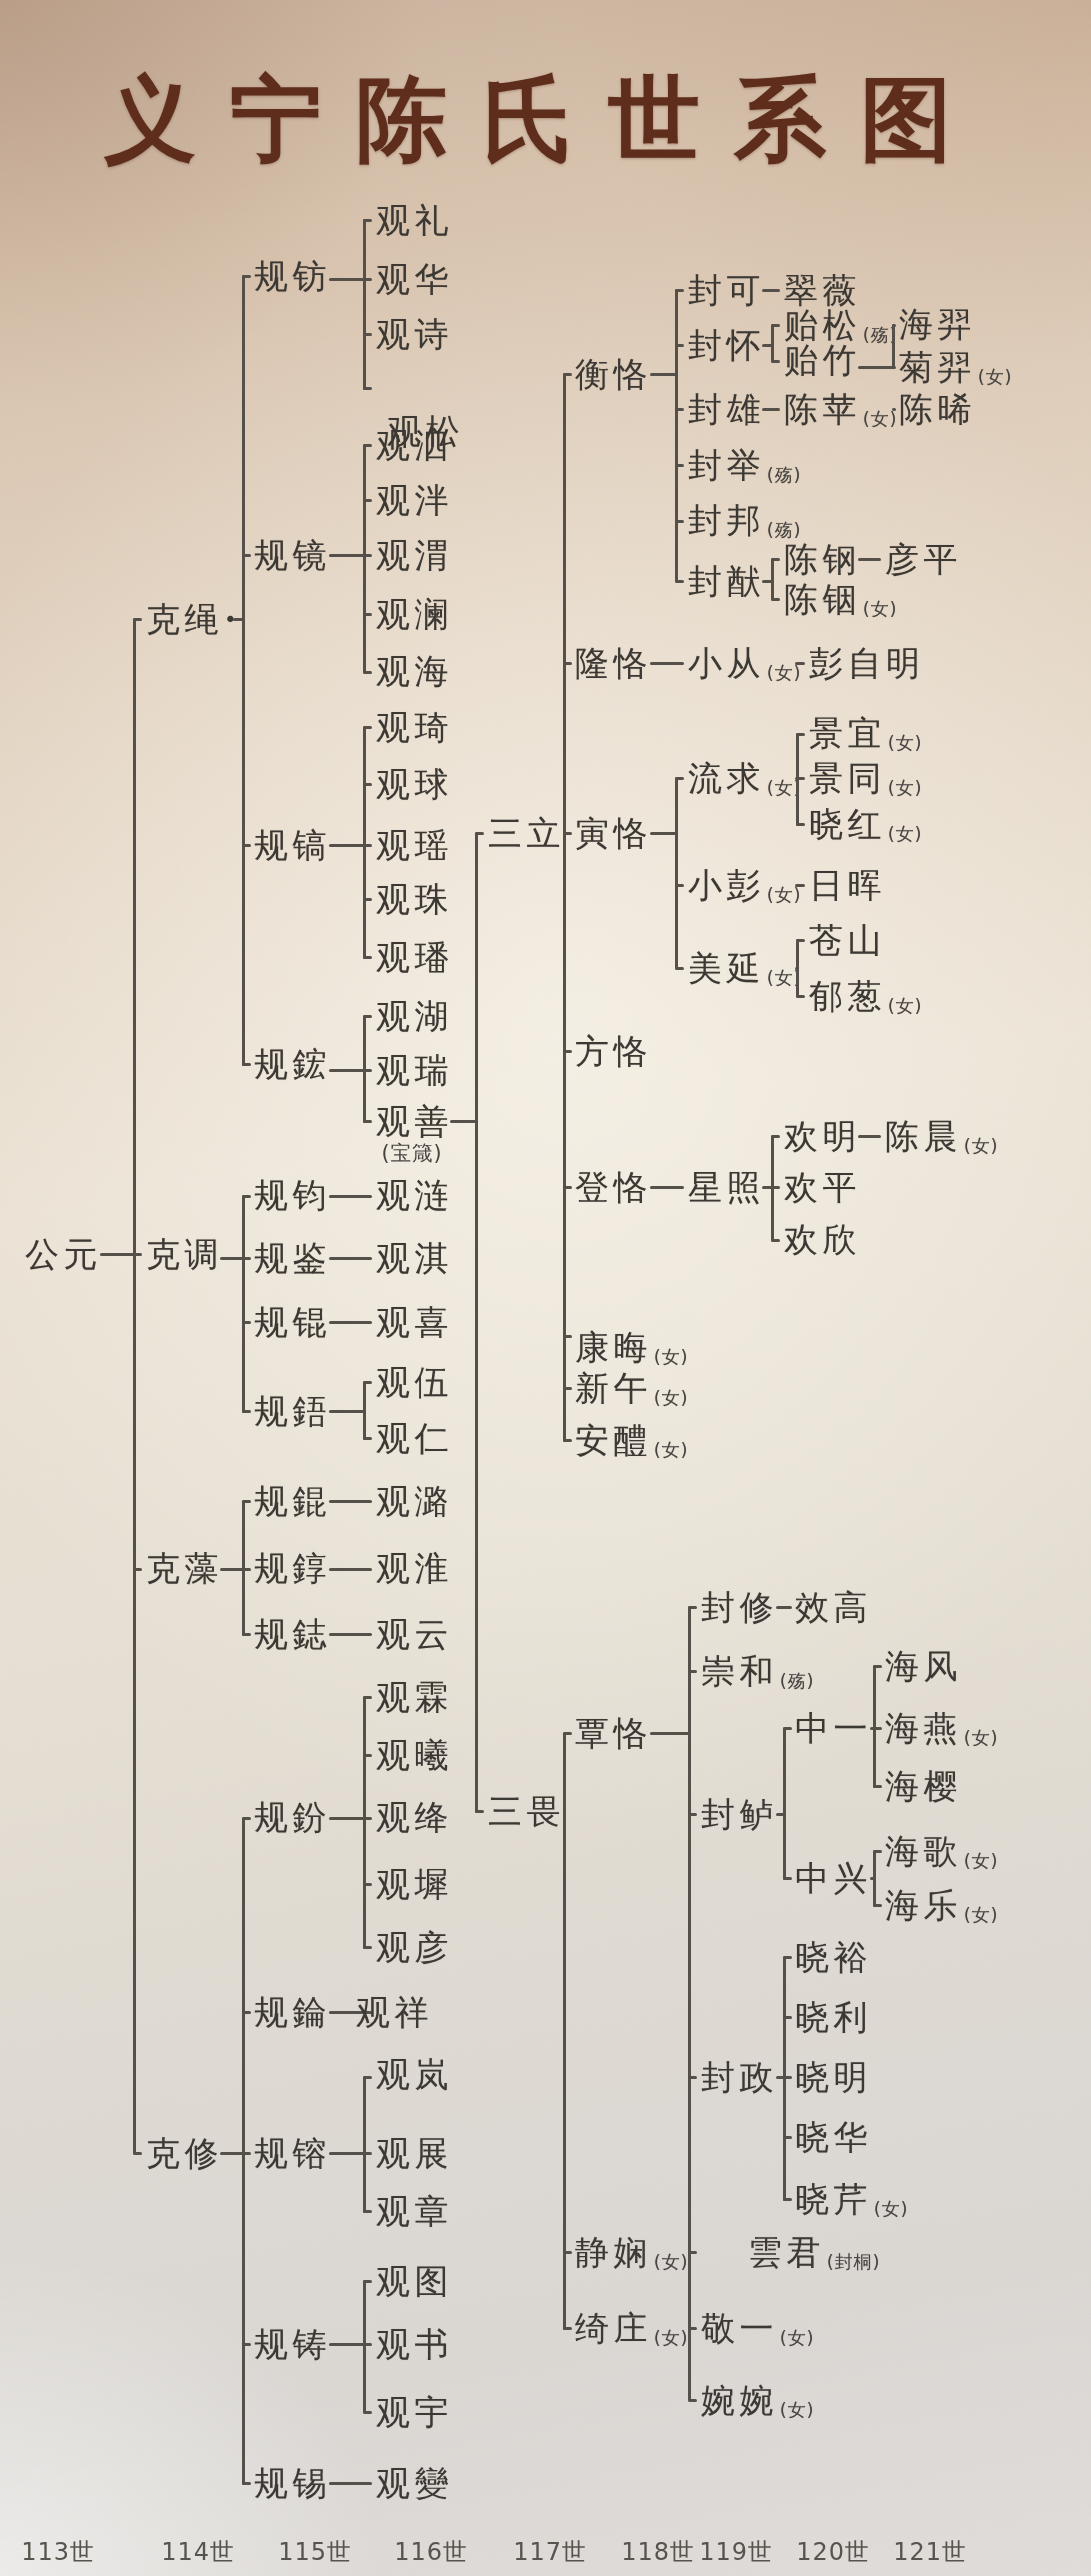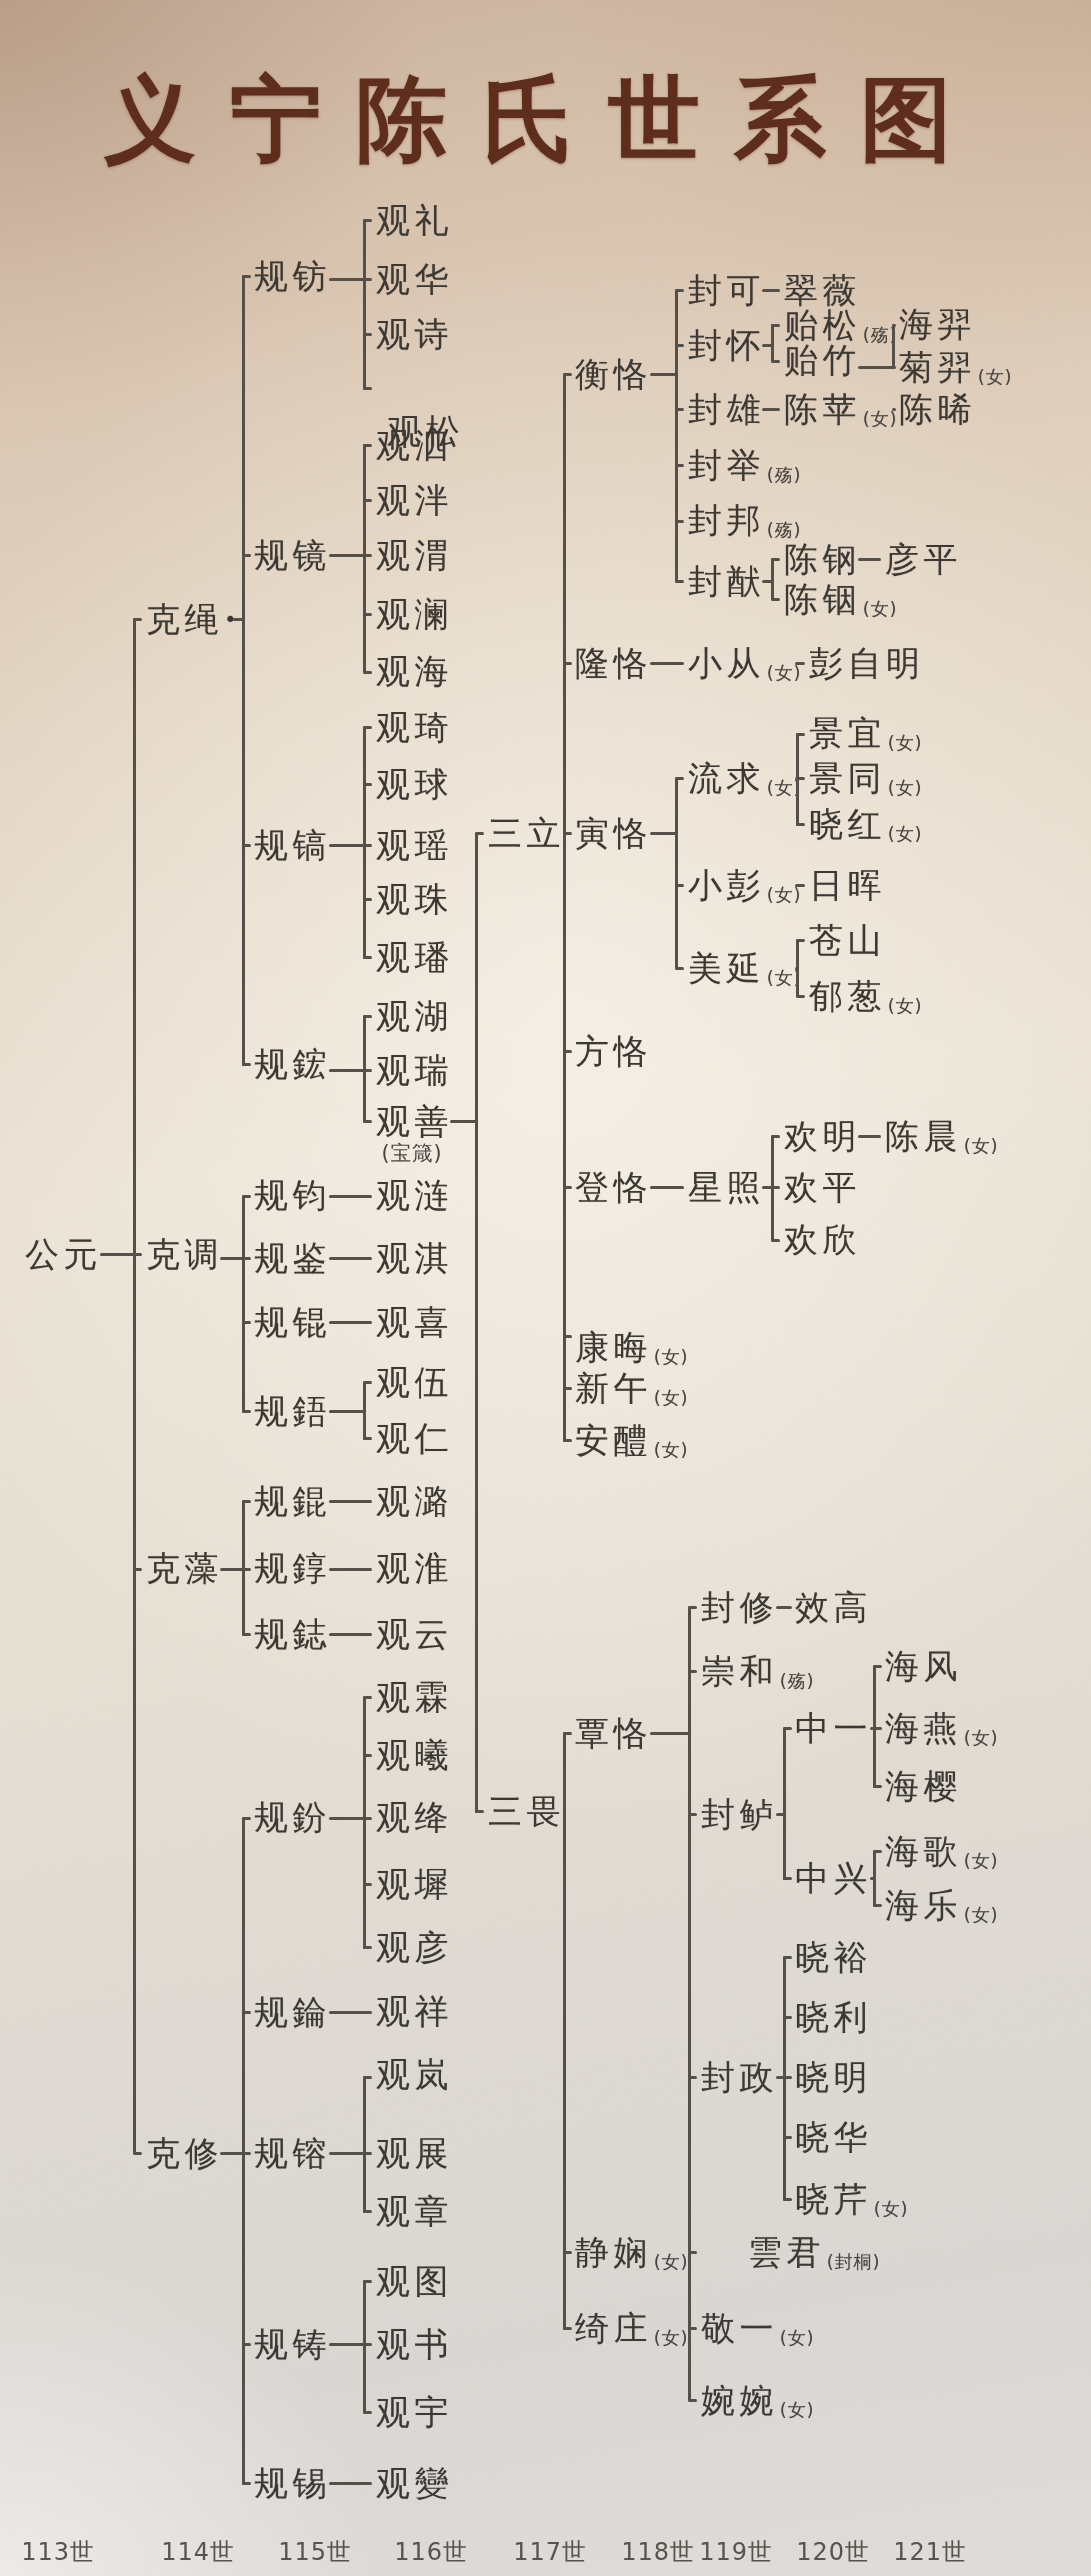--- a/index.html
+++ b/index.html
@@ -321,21 +321,21 @@
       <div class="h" style="left: 363px; width: 9px; top: 1883px;"></div>
       <div class="h" style="left: 363px; width: 9px; top: 1946px;"></div>
       <div class="h" style="left: 329px; width: 37px; top: 1817px;"></div>
       <div class="node" style="left: 376px; top: 1679px;"><span>观霖</span></div>
       <div class="node" style="left: 376px; top: 1737px;"><span>观曦</span></div>
       <div class="node" style="left: 376px; top: 1799px;"><span>观绛</span></div>
       <div class="node" style="left: 376px; top: 1866px;"><span>观墀</span></div>
       <div class="node" style="left: 376px; top: 1929px;"><span>观彦</span></div>
       <div class="node" style="left: 254px; top: 1994px;"><span>规錀</span></div>
       <div class="h" style="left: 329px; width: 43px; top: 2011px;"></div>
-      <div class="node" style="left: 376px; top: 1994px; font-family: Liberation Serif, serif;"><span>观祥</span></div>
+      <div class="node" style="left: 356px; top: 1994px;"><span>观祥</span></div>
       <div class="node" style="left: 254px; top: 2135px;"><span>规镕</span></div>
       <div class="v" style="left: 363px; top: 2076px; height: 137px;"></div>
       <div class="h" style="left: 363px; width: 9px; top: 2076px;"></div>
       <div class="h" style="left: 363px; width: 9px; top: 2152px;"></div>
       <div class="h" style="left: 363px; width: 9px; top: 2210px;"></div>
       <div class="h" style="left: 329px; width: 37px; top: 2152px;"></div>
       <div class="node" style="left: 376px; top: 2059px; font-family: Liberation Mono, monospace;"><span>观岚</span></div>
       <div class="node" style="left: 376px; top: 2135px;"><span>观展</span></div>
       <div class="node" style="left: 376px; top: 2193px;"><span>观章</span></div>
       <div class="node" style="left: 254px; top: 2326px;"><span>规铸</span></div>

